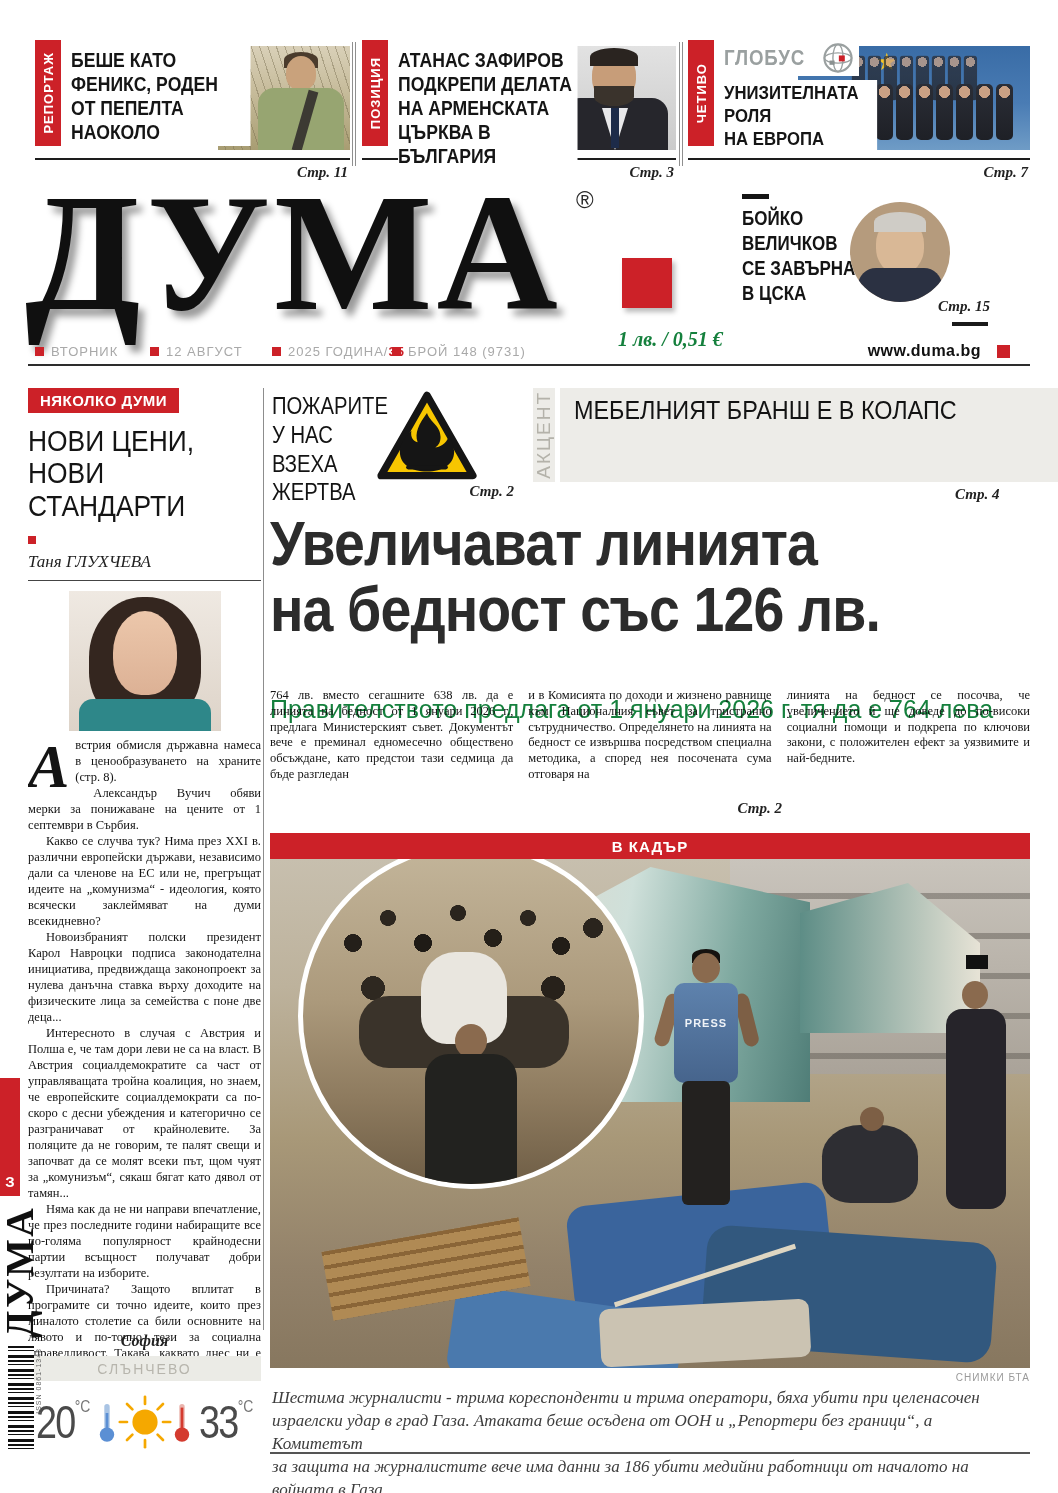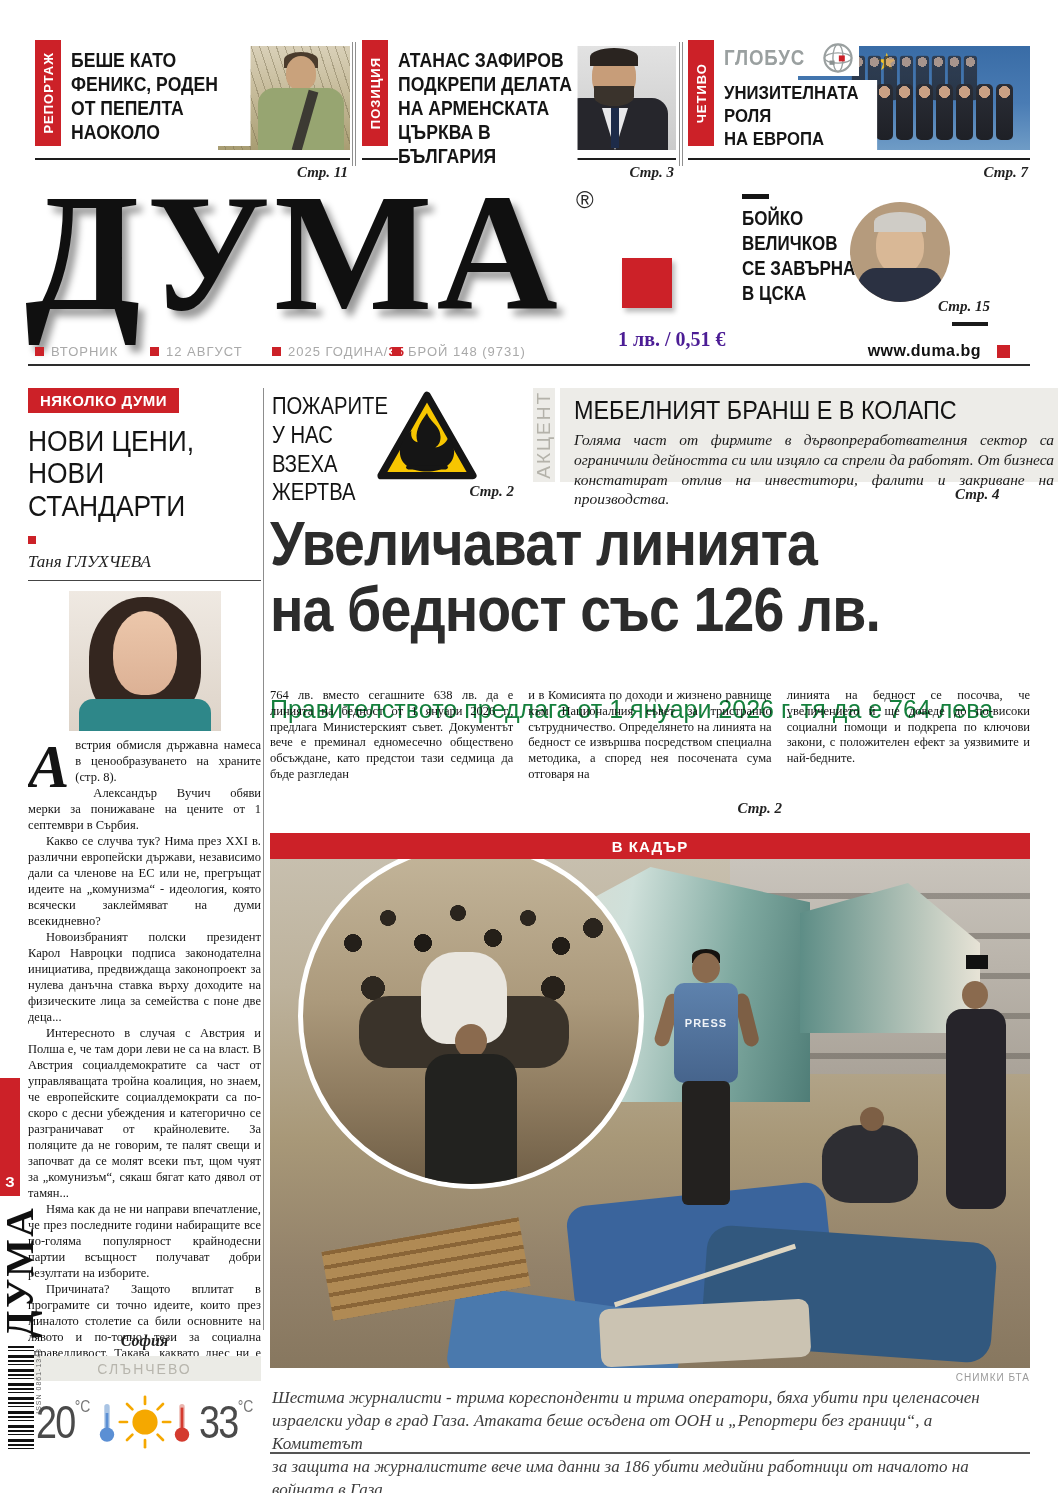--- a/index.html
+++ b/index.html
@@ -64,21 +64,21 @@
            letter-spacing:3px;color:#171717;}
   .red-square{left:622px;top:258px;width:50px;height:50px;background:var(--red);box-shadow:3px 4px 5px #bbb;}
   .promo-dash{left:742px;top:194px;width:27px;height:5px;background:#141414;}
   .promo-title{left:742px;top:206px;width:140px;font-size:20px;line-height:1.25;transform:scaleX(.85);transform-origin:0 0;color:#141414;}
   .promo-photo{left:850px;top:202px;width:100px;height:100px;border-radius:50%;overflow:hidden;background:#b59b7d;}
   .promo-photo .bj-head{position:absolute;left:26px;top:16px;width:48px;height:56px;border-radius:46%;background:#d9b896;}
   .promo-photo .bj-hair{position:absolute;left:24px;top:10px;width:52px;height:20px;border-radius:50% 50% 0 0;background:#cfccc6;}
   .promo-photo .bj-suit{position:absolute;left:8px;top:66px;width:84px;height:40px;border-radius:18px 18px 0 0;background:#2b3142;}
   .promo-page{left:938px;top:298px;}
   .promo-underline{left:952px;top:322px;width:36px;height:4px;background:#1a1a1a;}
-  .price{left:618px;top:328px;font-family:"Liberation Serif",serif;font-weight:700;font-size:20px;color:#4c1d95;}
+  .price{left:618px;top:328px;font-family:"Liberation Serif",serif;font-style:italic;font-weight:700;font-size:20px;color:#15803d;}
 
   
   .dateline{left:28px;top:336px;width:1002px;height:28px;border-bottom:2px solid #2d2d2d;}
   .ditem{position:absolute;top:8px;display:flex;align-items:center;gap:7px;color:#a9a9a9;
          font-size:13px;letter-spacing:1px;}
   .ditem .sq{width:9px;height:9px;background:var(--red);}
   .d1{left:7px;} .d2{left:122px;} .d3{left:244px;} .d4{left:364px;}
   .ditem .hl{color:var(--red);font-weight:700;}
   .website{position:absolute;right:20px;top:6px;display:flex;align-items:center;gap:16px;background:#fff;padding:0 0 0 8px;}
   .website b{font-size:16px;letter-spacing:.5px;color:#101010;}
@@ -384,21 +384,20 @@
     </svg>
     <div class="fire-page pageref">Стр. 2</div>
   </div>
 
   <div class="abs akcent">
     <div class="ak-label">
         <span>АКЦЕНТ</span>
       </div>
     <div class="ak-box">
       <div class="ak-title">МЕБЕЛНИЯТ БРАНШ Е В КОЛАПС</div>
-      <div class="ak-body">Голяма част от фирмите в дървопреработвателния сектор са ограничили дейността си или изцяло са спрели да работят. От бизнеса констатират отлив на инвеститори, фалити и закриване на производства.</div>
     </div>
   </div>
   <div class="abs ak-page pageref">Стр. 4</div>
 
   <div class="abs headline pre">Увеличават линията
 на бедност със 126 лв.</div>
   <div class="abs subheadline">Правителството предлага от 1 януари 2026 г. тя да е 764 лева</div>
   <div class="abs columns">
     <div class="col">764 лв. вместо сегашните 638 лв. да е линията на бедност от 1 януари 2026 г., предлага Министерският съвет. Документът вече е преминал едномесечно обществено обсъждане, като предстои тази седмица да бъде разгледан</div>
     <div class="col">и в Комисията по доходи и жизнено равнище към Националния съвет за тристранно сътрудничество. Определянето на линията на бедност се извършва посредством специална методика, а според нея посочената сума отговаря на</div>

